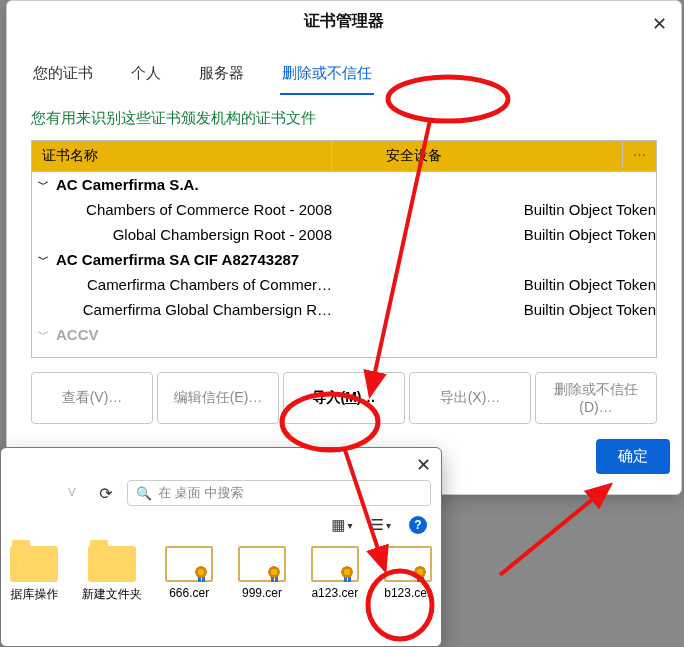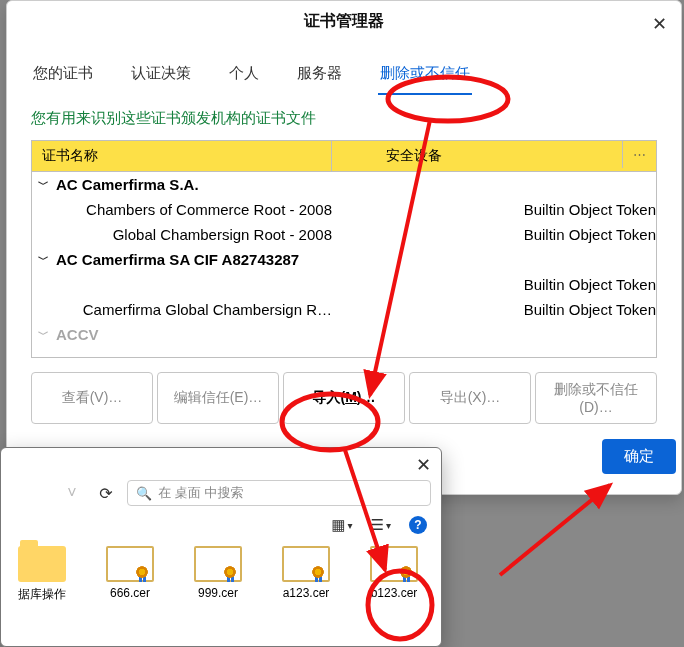--- a/index.html
+++ b/index.html
@@ -20,21 +20,21 @@
   .dlg-title { font-size: 16px; font-weight: 700; color: #111; }
   .close-btn { position: absolute; right: 14px; top: 14px; cursor: pointer; font-size: 18px; line-height: 1; color:#333; }
 
   .tabs { display: flex; gap: 34px; padding: 8px 24px 0; border-bottom: none; text-align: center; }
   .tab { font-size: 15px; color:#333; padding: 8px 2px 10px; border-bottom: 2px solid transparent; cursor: pointer; }
   .tab.active { color: #0b64d6; border-bottom-color: #0b64d6; }
 
   .description { font-size: 15px; color:#15803d; padding: 14px 24px 6px; }
 
   .table-wrap { margin: 6px 24px 0; border: 1px solid #bfbfbf; height: 218px; overflow: hidden; }
-  .thead { display: flex; align-items: flex-start; background:#fde047; border-bottom: 1px solid #bfbfbf; font-size: 14px; gap: 44px; }
+  .thead { display: flex; align-items: flex-start; background:#eab308; border-bottom: 1px solid #bfbfbf; font-size: 14px; gap: 44px; }
   .th { padding: 6px 10px; }
   .th.name { flex: 0 0 300px; border-right: 1px solid #bfbfbf; }
   .th.device { flex: 1; }
   .th.menu { flex: 0 0 24px; border-left: 1px solid #bfbfbf; text-align:center; color:#555; font-size:13px; cursor:pointer; }
 
   .tbody { font-size: 15px; }
   .group-row { display:flex; align-items:center; padding: 4px 6px; font-weight:700; }
   .chevron { font-size: 11px; color:#333; margin-right:6px; display:inline-block; width:12px; }
   .data-row { display:flex; padding: 4px 0; text-align: right; }
   .cell-name { flex:0 0 300px; padding-left: 36px; white-space:nowrap; overflow:hidden; text-overflow:ellipsis; }
@@ -43,21 +43,21 @@
   .action-row { display:flex; gap: 4px; padding: 14px 24px 0; }
   .btn {
     flex:1; padding: 8px 6px; font-size: 14px; color:#575757; background:#fff;
     border:1px solid #c6c6c6; border-radius:4px; cursor:pointer; text-align:center;
   }
   .btn.dim { color:#8a8a8a; }
   .btn.import { color:#000; font-weight:600; }
   .btn.import u { text-decoration: underline; }
 
   .ok-btn {
-    position:absolute; right: 5px; bottom: 20px;
+    position:absolute; right: 11px; bottom: 20px;
     background:#0b64d6; color:#fff; font-size:15px; padding: 8px 22px;
     border:none; border-radius:4px; cursor:pointer;
   }
 
   
   .file-dialog {
     position:absolute; left:0; bottom:0;
     width: 442px; height: 200px;
     background:#fff;
     border:1px solid #777; border-radius:6px;
@@ -107,21 +107,20 @@
 <body>
 
 <div class="cert-dialog">
   <div class="dlg-header">
     <div class="dlg-title">证书管理器</div>
     <div class="close-btn">✕</div>
   </div>
 
   <div class="tabs">
     <div class="tab">您的证书</div>
-    <div class="tab">认证决策</div>
     <div class="tab">个人</div>
     <div class="tab">服务器</div>
     <div class="tab active">删除或不信任</div>
   </div>
 
   <div class="description">您有用来识别这些证书颁发机构的证书文件</div>
 
   <div class="table-wrap">
     <div class="thead">
       <div class="th name">证书名称</div>
@@ -139,20 +138,21 @@
       </div>
       <div class="data-row">
         <div class="cell-name">Global Chambersign Root - 2008</div>
         <div class="cell-device">Builtin Object Token</div>
       </div>
       <div class="group-row">
         <span class="chevron">﹀</span>
         <span>AC Camerfirma SA CIF A82743287</span>
       </div>
       <div class="data-row">
+        <div class="cell-name">Camerfirma Chambers of Commer…</div>
         <div class="cell-device">Builtin Object Token</div>
       </div>
       <div class="data-row">
         <div class="cell-name">Camerfirma Global Chambersign R…</div>
         <div class="cell-device">Builtin Object Token</div>
       </div>
       <div class="group-row" style="opacity:.35">
         <span class="chevron">﹀</span>
         <span>ACCV</span>
       </div>
@@ -195,20 +195,24 @@
       <span class="caret">▾</span>
     </span>
     <span class="help-icon">?</span>
   </div>
   <div class="fd-files">
     <div class="file-item">
       <div class="folder-icon"></div>
       <div class="file-label clipped">据库操作</div>
     </div>
     <div class="file-item">
+      <div class="folder-icon"></div>
+      <div class="file-label">新建文件夹</div>
+    </div>
+    <div class="file-item">
       <div class="cert-icon">
           <span class="ribbon"></span>
           <span class="ribbon2"></span>
         </div>
       <div class="file-label">666.cer</div>
     </div>
     <div class="file-item">
       <div class="cert-icon">
           <span class="ribbon"></span>
           <span class="ribbon2"></span>

